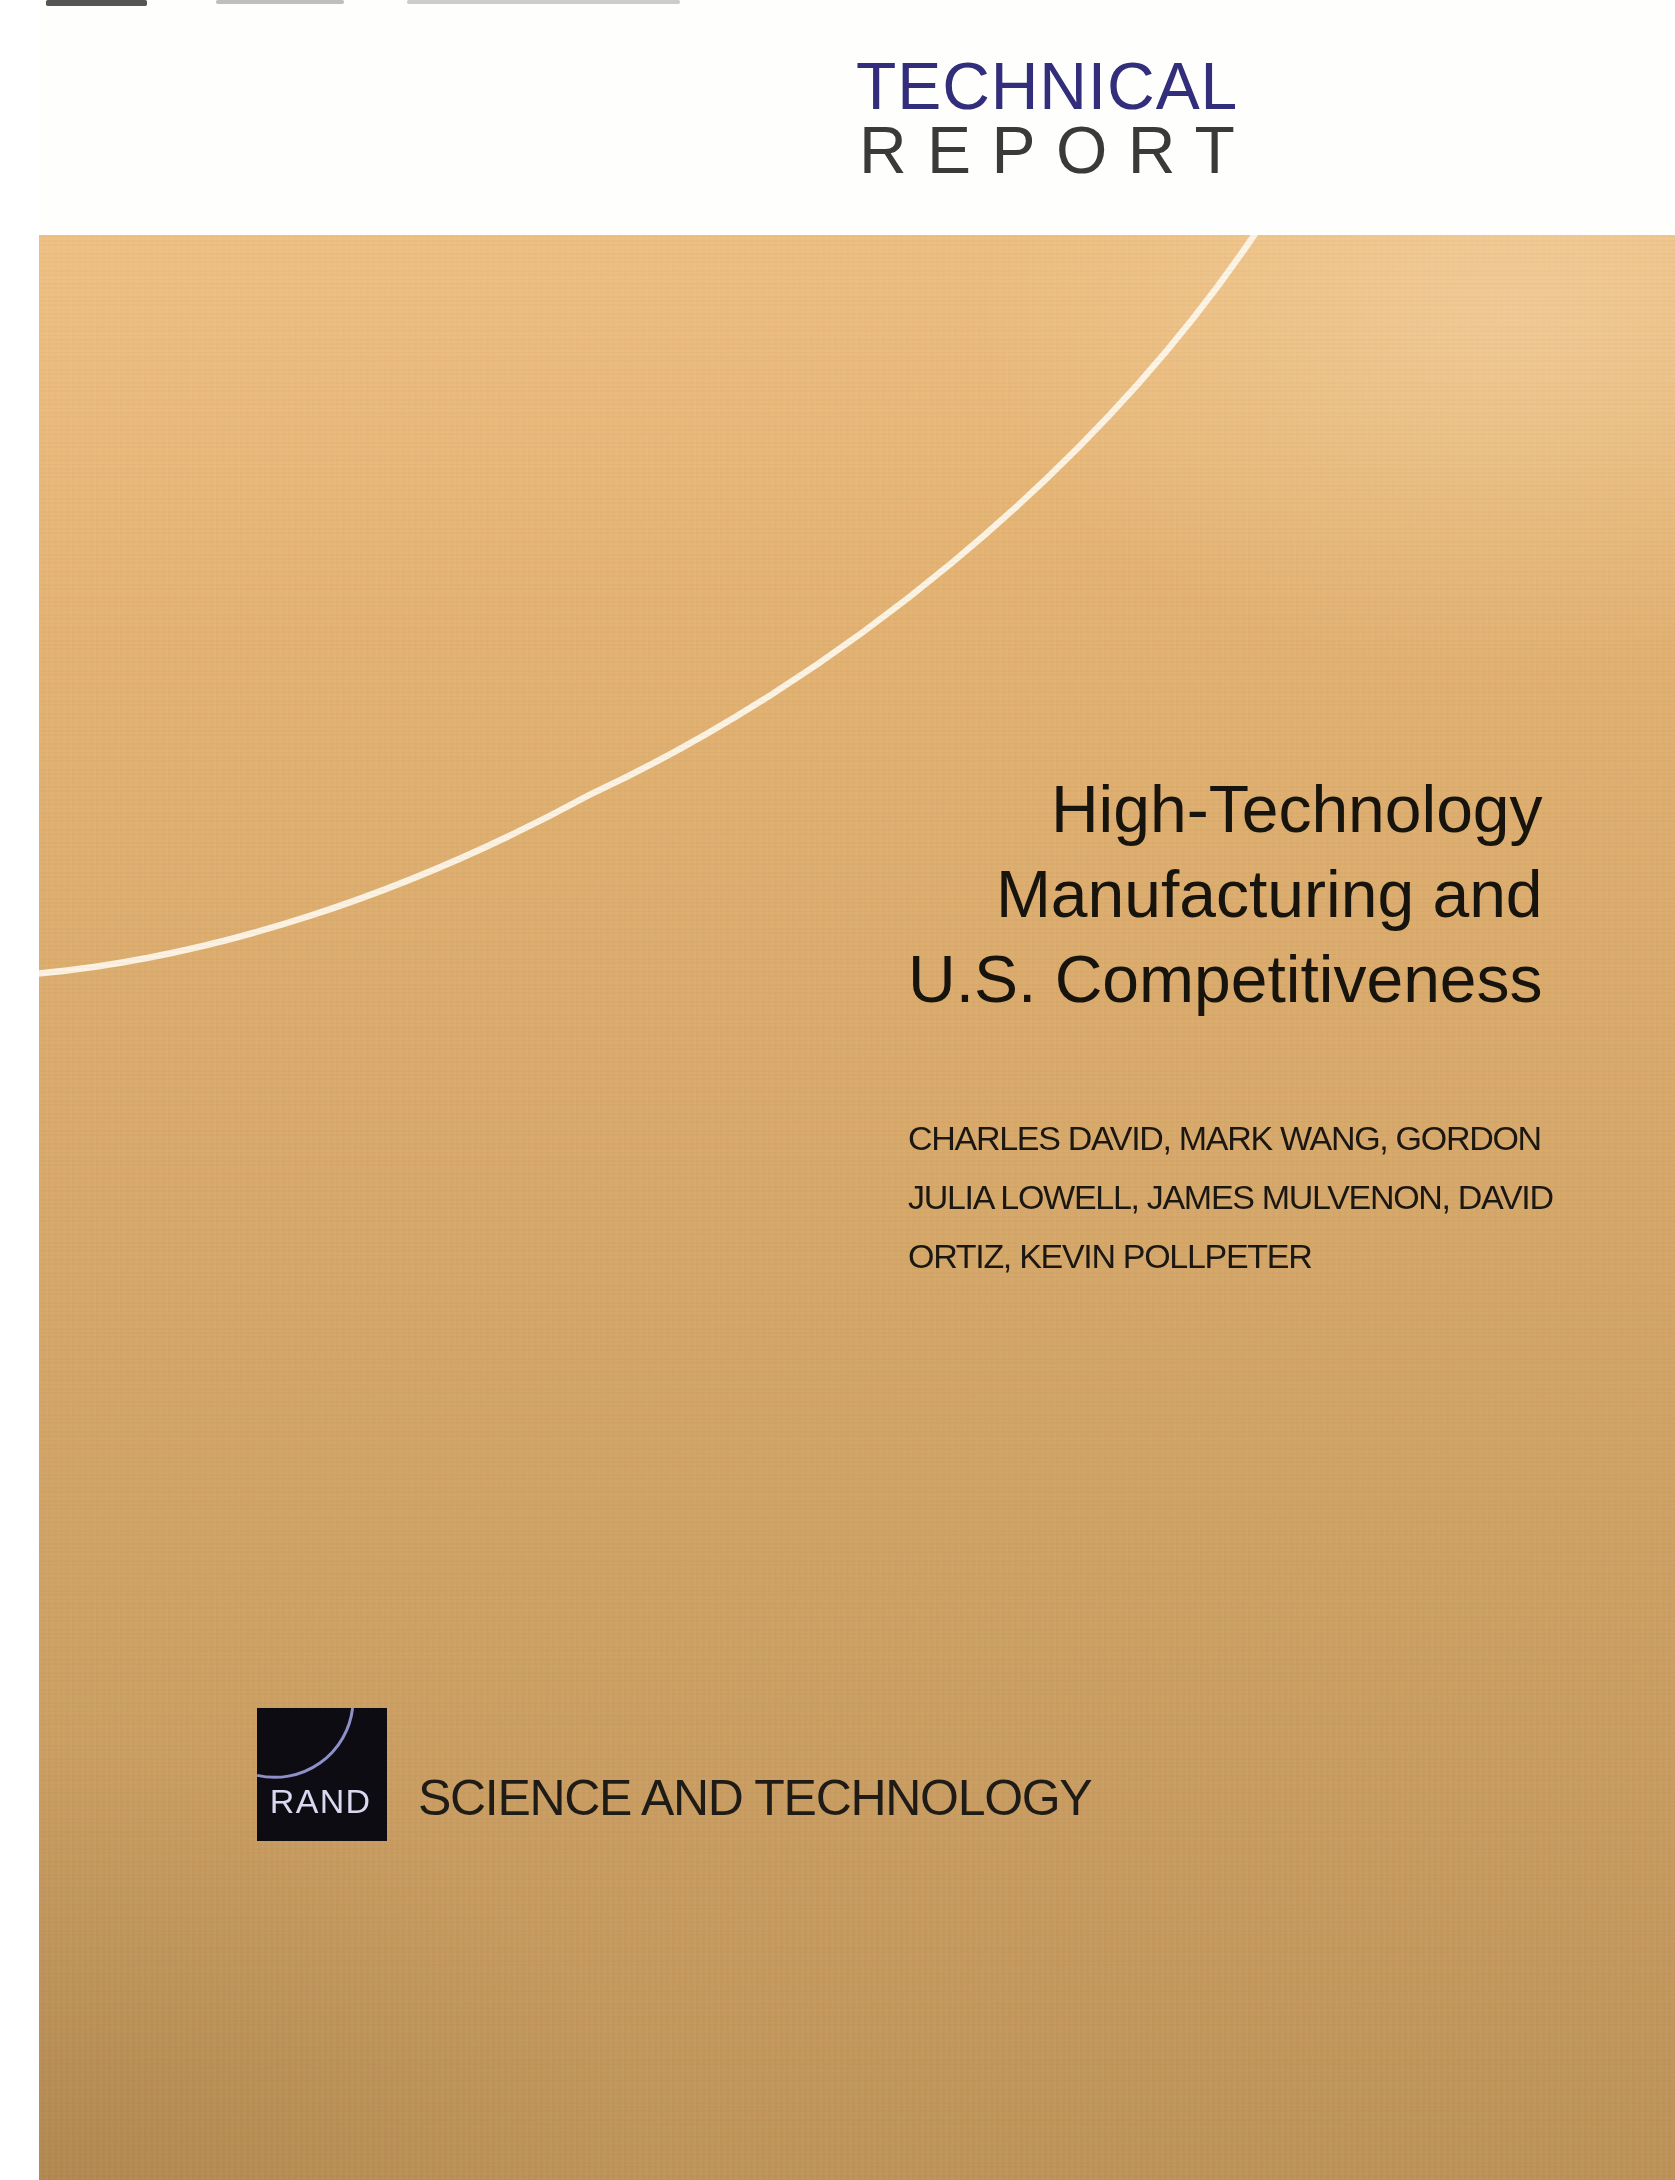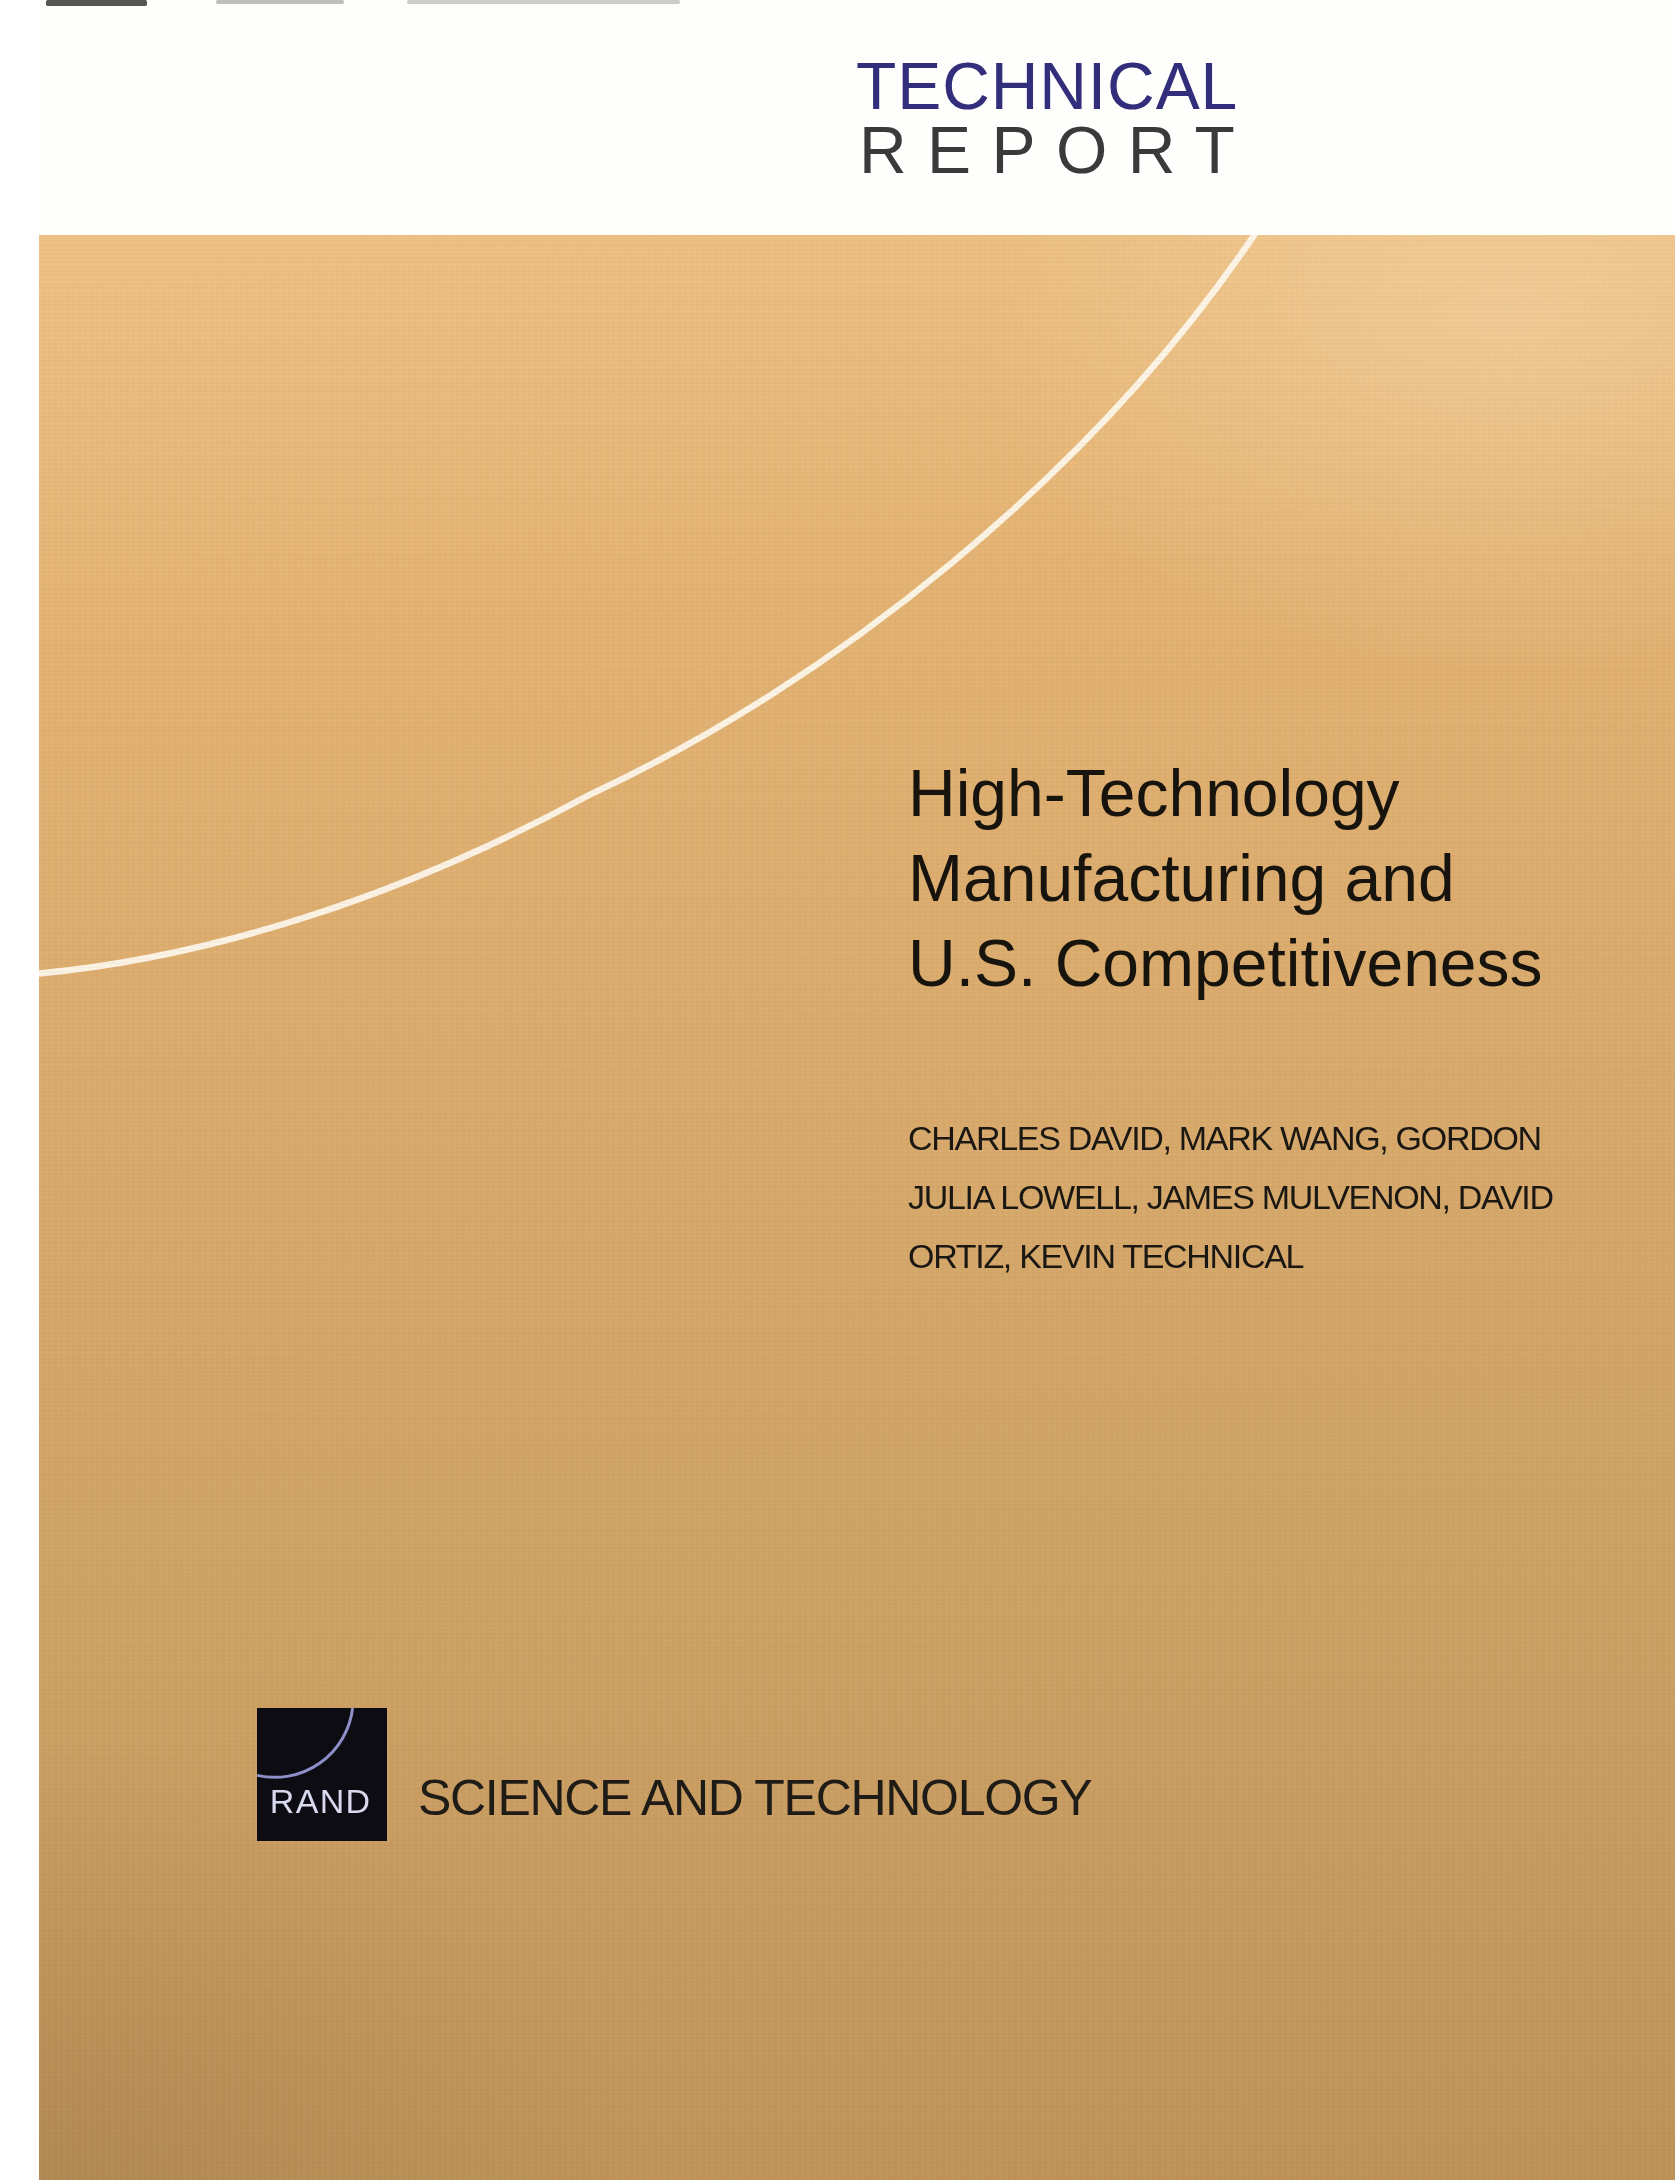--- a/index.html
+++ b/index.html
@@ -75,25 +75,26 @@
   }
 
   .curve-svg {
     position: absolute; left: 0; top: 0;
     width: 1675px; height: 1946px;
     filter: blur(0.5px);
   }
 
   .title-block {
     position: absolute;
-    left: 869px; top: 516px; 
+    left: 869px; top: 532px; 
     color: var(--title-text, #17130d);
     font-size: 66px;
     line-height: 85px;
     letter-spacing: 0;
+    text-align: right;
   }
   .title-line { white-space: nowrap; }
 
   .authors-block {
     position: absolute;
     left: 869px; top: 874px; 
     color: var(--authors-text, #1b1712);
     font-size: 34px;
     line-height: 59px;
     letter-spacing: -1.3px;
@@ -151,21 +152,21 @@
 
     <div class="title-block">
       <div class="title-line">High-Technology</div>
       <div class="title-line">Manufacturing and</div>
       <div class="title-line">U.S. Competitiveness</div>
     </div>
 
     <div class="authors-block">
       <div class="author-line">CHARLES DAVID, MARK WANG, GORDON</div>
       <div class="author-line">JULIA LOWELL, JAMES MULVENON, DAVID</div>
-      <div class="author-line">ORTIZ, KEVIN TECHNICAL</div>
+      <div class="author-line">ORTIZ, KEVIN POLLPETER</div>
     </div>
 
   </div>
 
   <div class="rand-logo">
     <svg class="logo-arc-svg" viewBox="0 0 151 156" xmlns="http://www.w3.org/2000/svg" aria-hidden="true">
       <path d="M 112 0 A 92 92 0 0 1 0 79" fill="none" stroke="#8f8fca" stroke-width="3.5"></path>
     </svg>
     <div class="logo-wordmark">RAND</div>
   </div>

